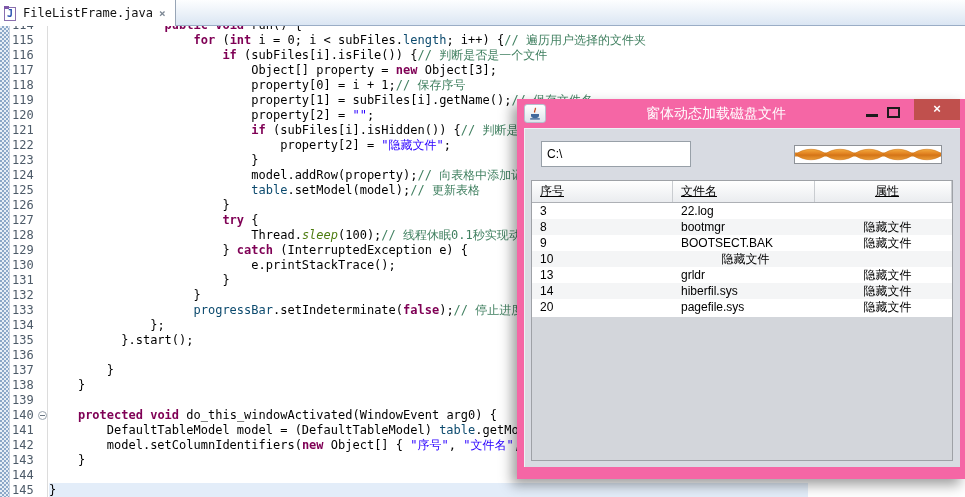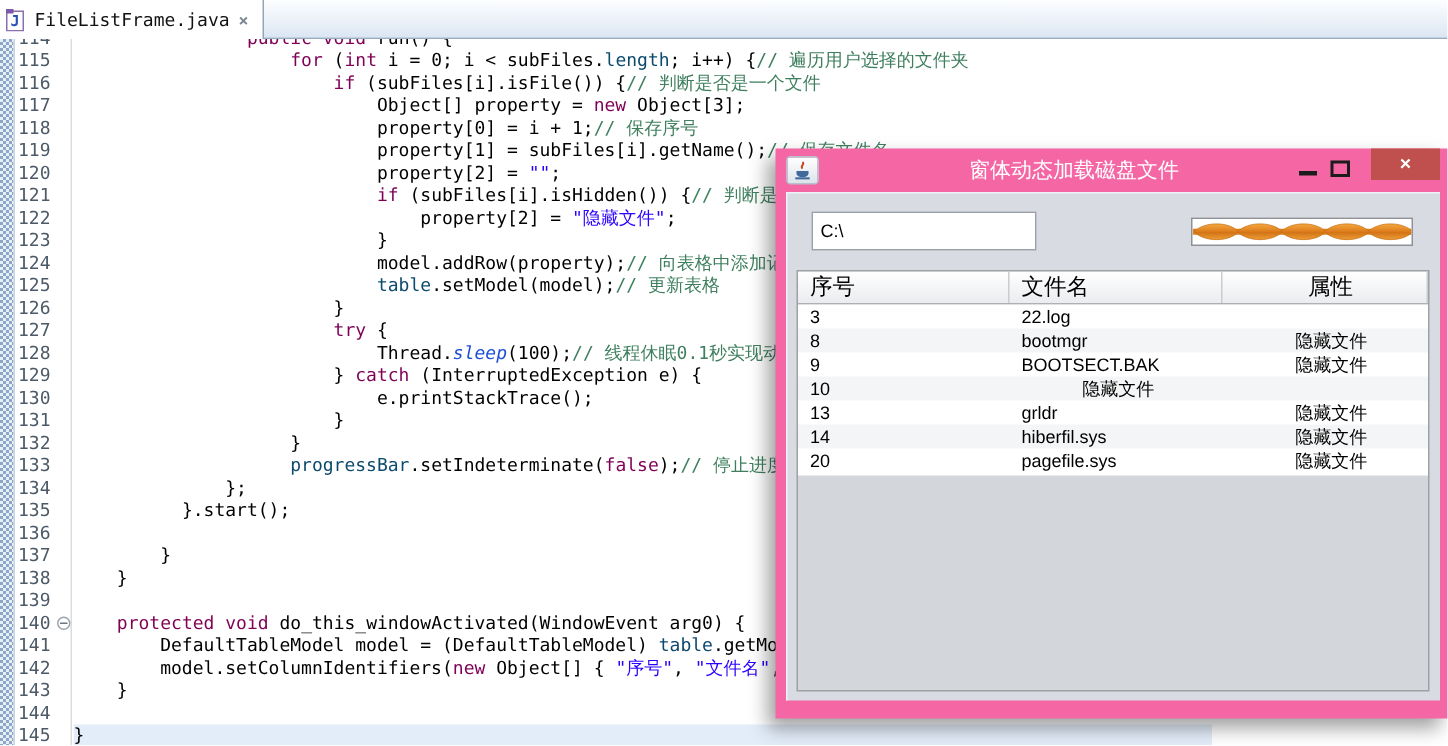--- a/index.html
+++ b/index.html
@@ -20,25 +20,25 @@
   .gutter{position:absolute;left:10px;top:0;width:38px;height:471px;background:#fff;
     border-right:1px solid #dcdcdc;box-sizing:border-box;overflow:hidden;
     font:12px "DejaVu Sans Mono",monospace;color:#4c5a68;}
   .gutter .ln{height:15px;line-height:15px;padding-left:2px;}
   .gutter .ln:first-child{margin-top:-8px;}
   .code{position:absolute;left:49px;top:0;right:0;height:471px;overflow:hidden;
     font:12px "DejaVu Sans Mono",monospace;color:#000;white-space:pre;}
   .code .cl{height:15px;line-height:15px;}
   .code .cl:first-child{margin-top:-8px;}
   .code .cur{background:#e3edf9;}
-  .t-k{color:#7F0055;font-weight:normal;}
+  .t-k{color:#7F0055;font-weight:bold;}
   .t-s{color:#2A00FF;}
   .t-c{color:#3F7F5F;}
   .t-f{color:#0c4a6e;}
-  .t-i{font-style:italic;color:#1d4ed8;margin-top:20px;}
+  .t-i{font-style:italic;color:#4d7c0f;margin-top:20px;}
   .t-p{color:#000;}
   .fold{position:absolute;left:38px;top:385px;width:9px;height:9px;border:1px solid #9aa4ae;
     border-radius:50%;background:#fff;box-sizing:border-box;}
   .fold::after{content:"";position:absolute;left:1px;top:3px;width:5px;height:1px;background:#6a7682;}
 
   
   .dialog{position:absolute;left:517px;top:99px;width:448px;height:380px;background:#f566a5;
     box-shadow:-5px 6px 12px rgba(0,0,0,.38);}
   .titlebar{position:absolute;left:0;top:0;right:0;height:29px;}
   .java-btn{position:absolute;left:7px;top:5px;width:22px;height:19px;border-radius:3px;
@@ -59,22 +59,22 @@
   .choose-btn{position:absolute;left:176px;top:9px;width:90px;height:31px;border-radius:4px;
     border:1px solid #3f7cb4;box-shadow:inset 0 0 0 2px #a8d2f0;box-sizing:border-box;
     background:linear-gradient(#f4f9fd,#e4e9ee 45%,#ccd3da);
     font:13px "Liberation Sans",sans-serif;color:#000;cursor:default;}
   .progress{position:absolute;left:269px;top:16px;width:148px;height:19px;background:#fff;
     border:1px solid #8e9298;box-sizing:border-box;overflow:hidden;}
   .tablepane{position:absolute;left:6px;top:51px;width:422px;height:281px;background:#d3d6db;
     border:1px solid #9ea1a6;box-sizing:border-box;overflow:hidden;}
   .thead{display:flex;height:22px;background:linear-gradient(#ffffff,#eaecef);
     border-bottom:1px solid #adb0b5;box-sizing:border-box;}
-  .th{box-sizing:border-box;padding-left:8px;line-height:21px;font-size:15px;color:#000;
-    border-right:1px solid #c9ccd0;overflow:hidden;}
+  .th{box-sizing:border-box;padding-left:8px;line-height:21px;font-size:12px;color:#000;
+    border-right:1px solid #c9ccd0;overflow:hidden;text-decoration:underline;}
   .tbody{background:#fff;padding-bottom:2px;}
   .tr{display:flex;height:16px;line-height:16px;font-size:12px;color:#000;}
   .tr:nth-child(even){background:#f4f5f6;}
   .td{box-sizing:border-box;padding-left:8px;overflow:hidden;white-space:nowrap;}
   .w0{width:141px;}.w1{width:142px;}.w2{width:137px;text-align:center;}
 </style>
 </head>
 <body>
 
 <div class="tabbar">

